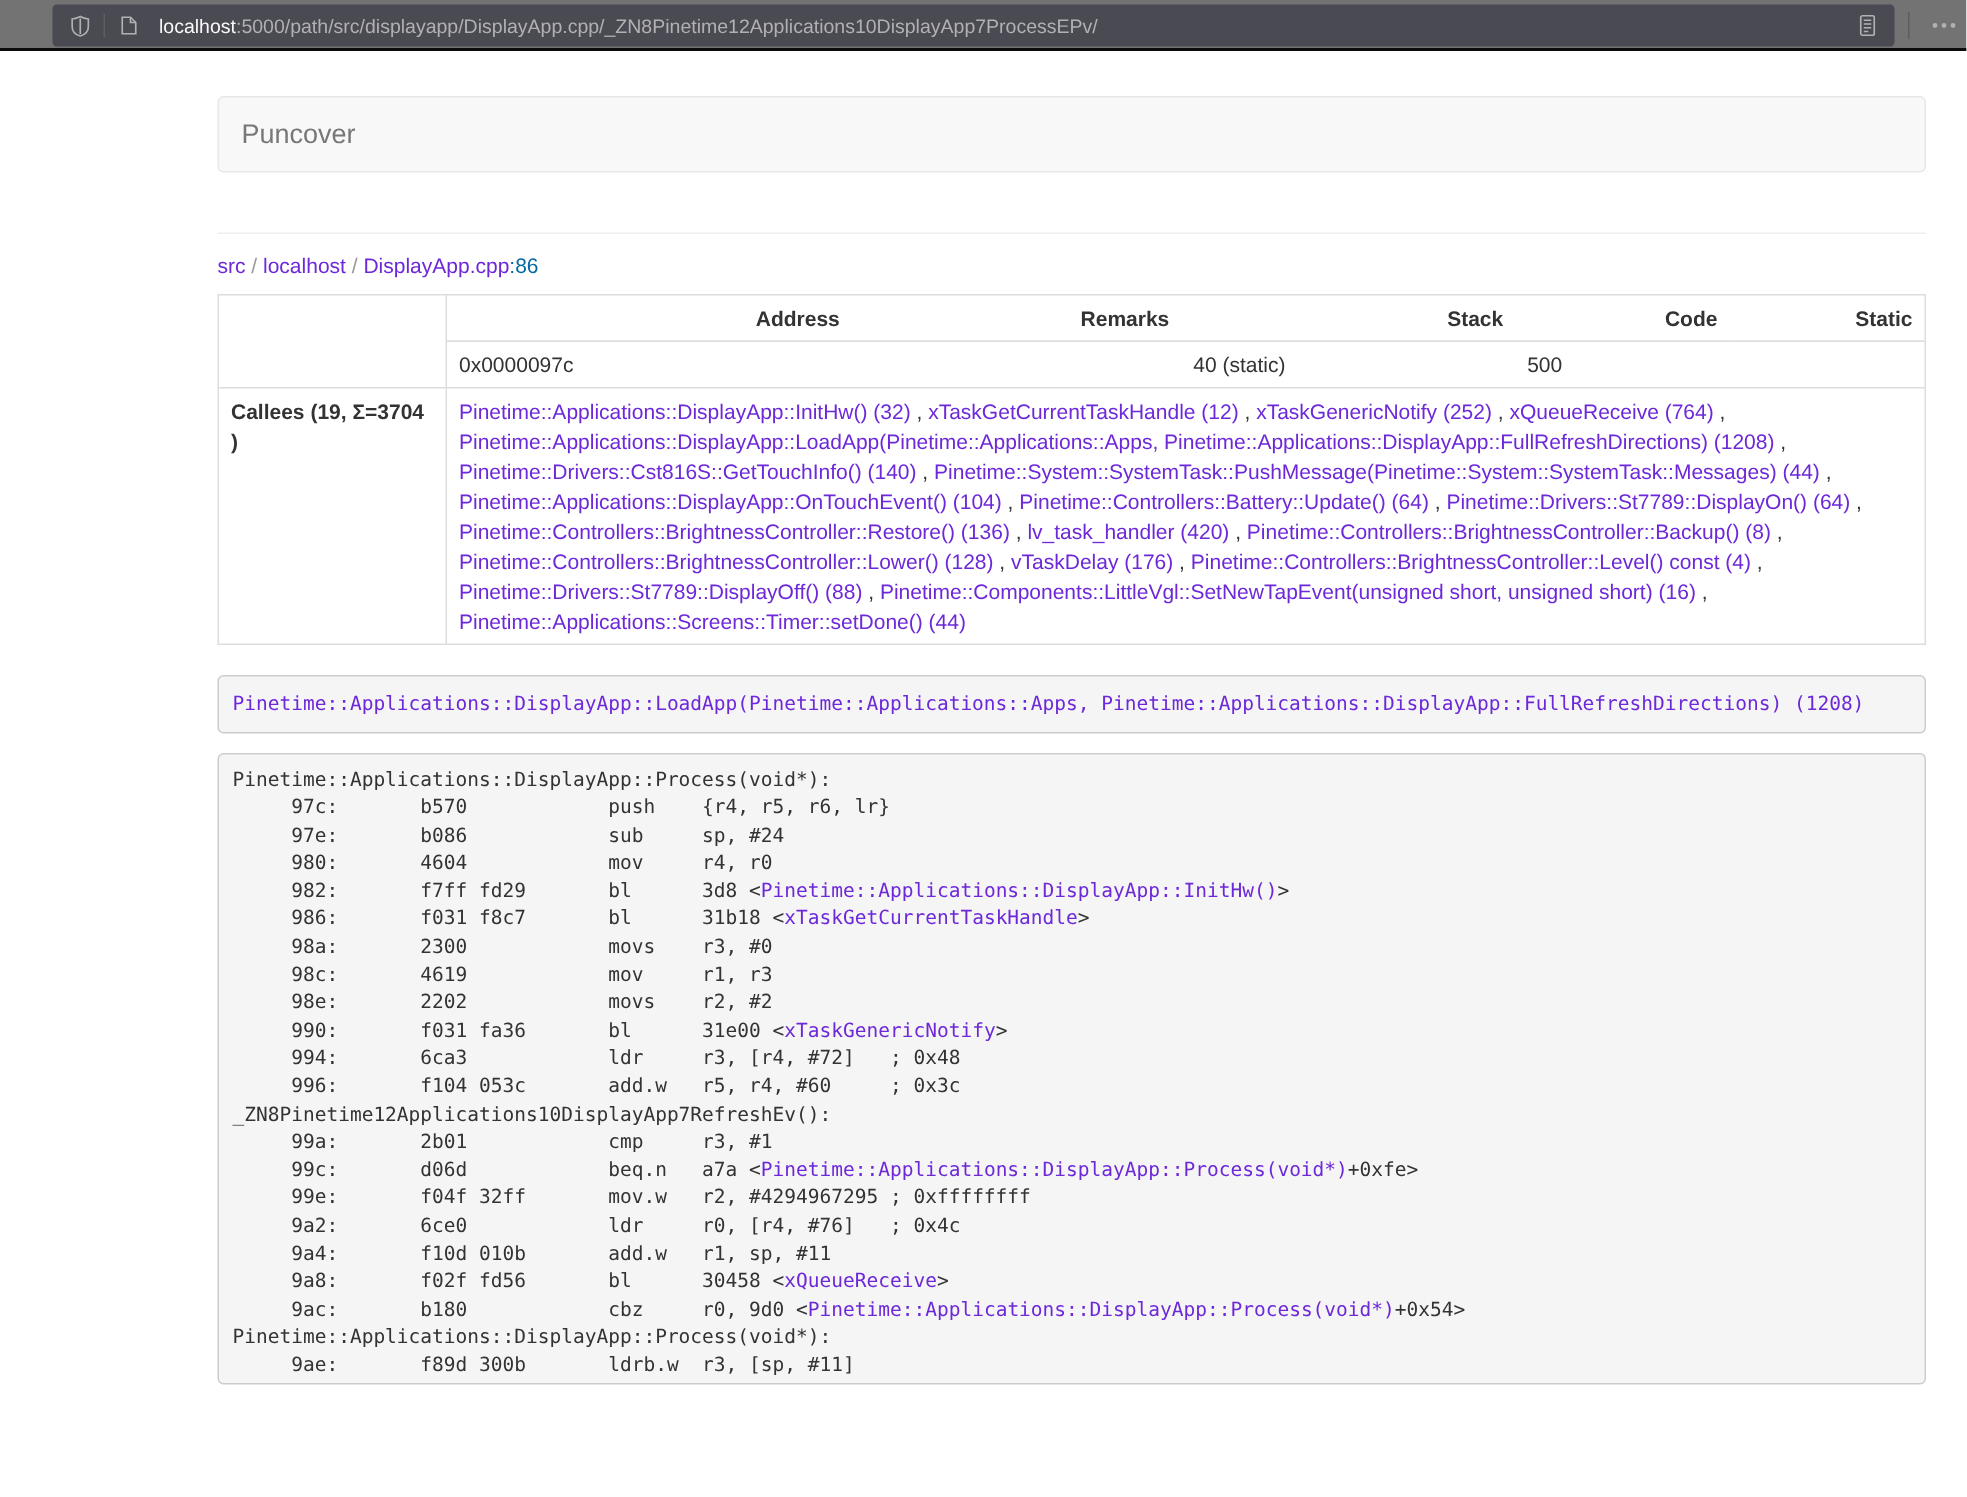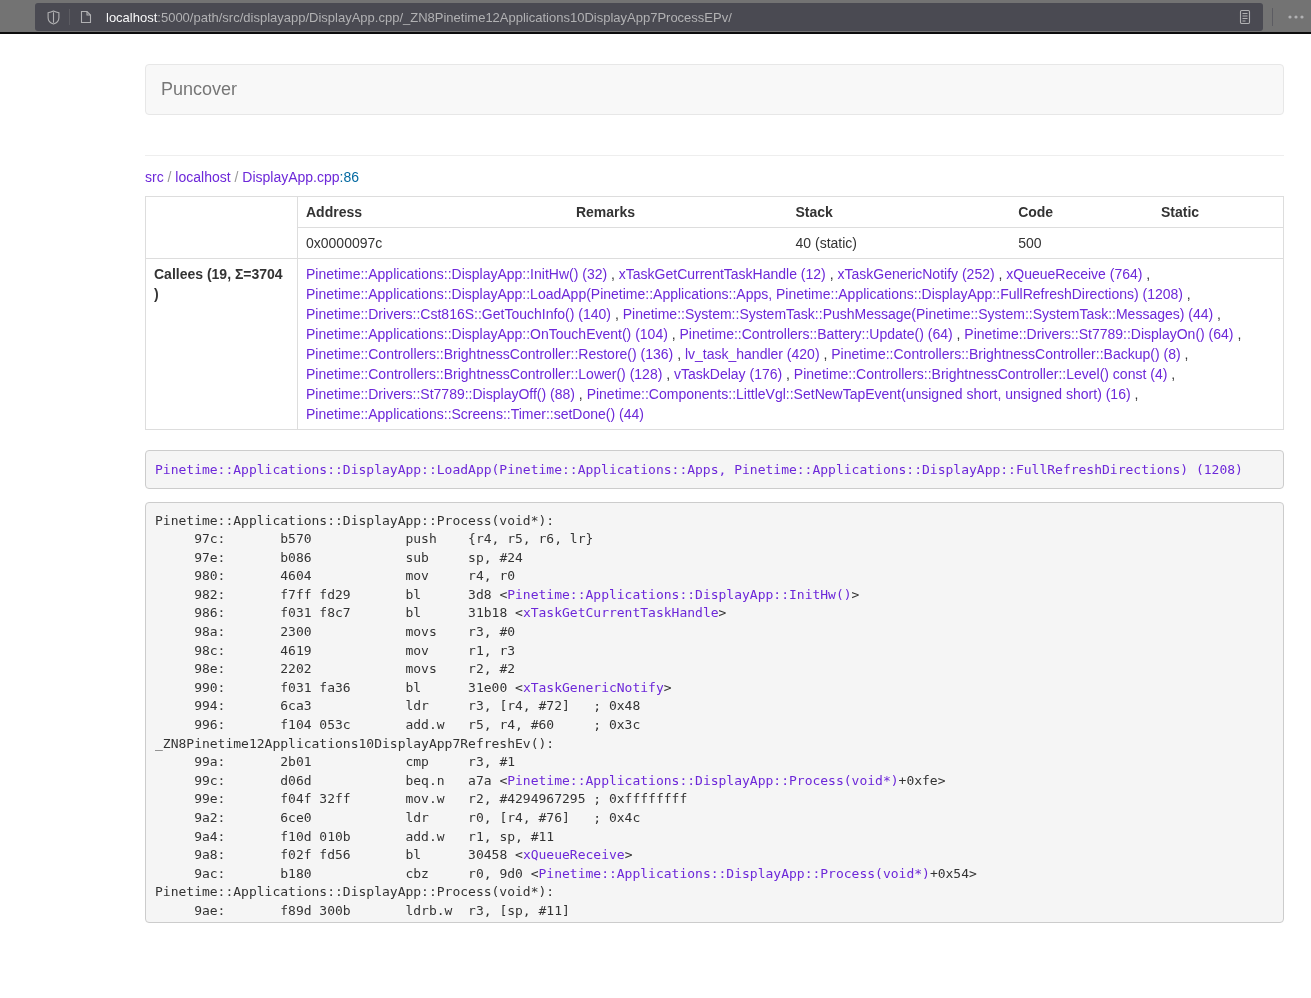--- a/index.html
+++ b/index.html
@@ -56,21 +56,21 @@
   table.main { width: 100%; border-collapse: collapse; }
   table.main > tbody > tr > td {
     border: 1px solid #ddd; padding: 5px 8px;
     vertical-align: top; line-height: 20px;
   }
   td.lbl { width: 152px; font-weight: bold; }
   td.inner-wrap { padding: 0 !important; }
 
   table.inner { width: 100%; border-collapse: collapse; }
   table.inner th, table.inner td { text-align: left; padding: 5px 8px; line-height: 20px; }
-  table.inner th { font-weight: bold; border-bottom: 1px solid #ddd; }
+  table.inner th { font-weight: bold; border-bottom: 1px solid #ddd; text-align: right; }
 
   .func-cell { display: flex; align-items: center; gap: 6px; }
   .cube { flex: 0 0 auto; margin-top: 1px; }
 
   .callees-cell a { white-space: normal; }
 
   pre {
     margin: 0; background: #f5f5f5; border: 1px solid #ccc; border-radius: 4px;
     padding: 8.5px 9px; color: #333;
     font-family: "DejaVu Sans Mono", monospace; font-size: 13px;

